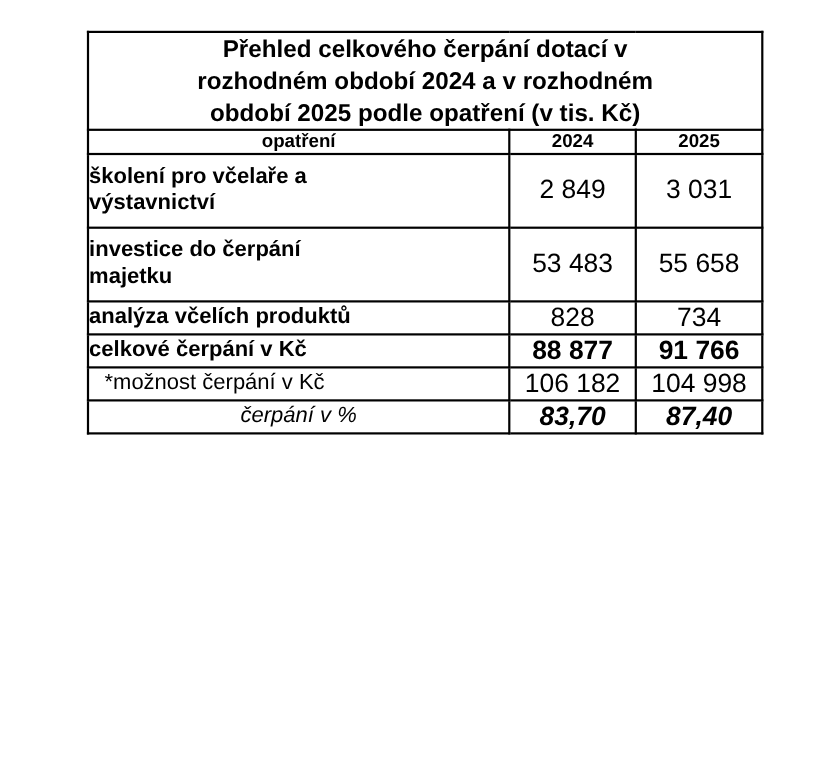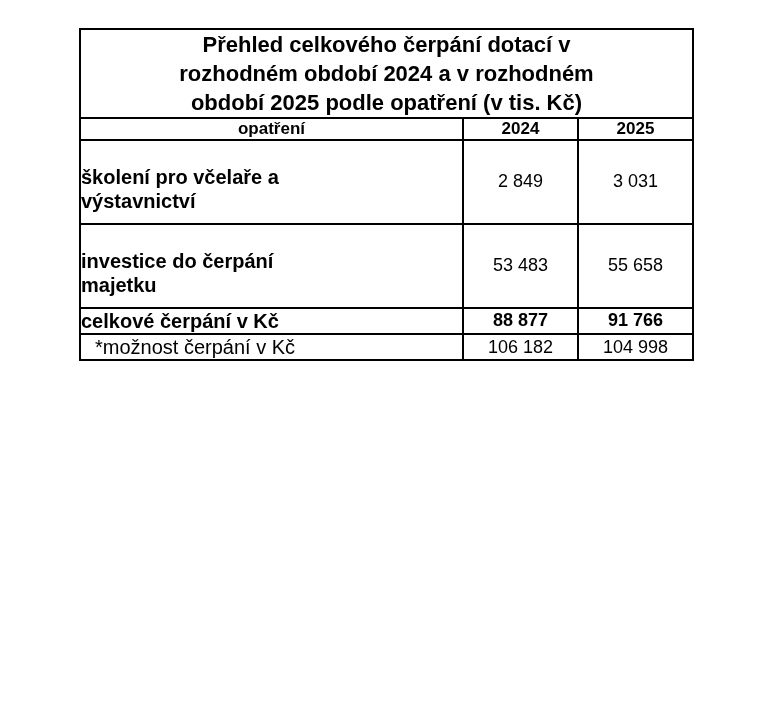--- a/index.html
+++ b/index.html
@@ -56,26 +56,26 @@
     padding: 7px 6px;
   }
   .row-label {
     font-weight: bold;
     font-size: 20px;
     padding: 8px 4px 8px 14px;
     line-height: 1.22;
     text-align: left;
   }
   .row-label.two-line {
-    padding-top: 24px;
+    padding-top: 7px;
     padding-bottom: 9px;
   }
   .num {
     text-align: center;
-    font-size: 18px;
+    font-size: 24px;
     padding: 8px 4px;
     white-space: nowrap;
     margin-left: 28px;
   }
   .num.bold { font-weight: bold; }
   .row-total .row-label { font-weight: bold; margin-left: 47px; }
   .row-possible .row-label {
     font-weight: normal;
     font-size: 20px;
     padding-left: 14px;
@@ -130,34 +130,48 @@
           <td class="row-label two-line">
             <div>investice do čerpání</div>
             <div>majetku</div>
           </td>
           <td class="num">53 483</td>
           <td class="num">55 658</td>
         </tr>
 
 
 
+        <tr class="row-normal">
+          <td class="row-label">
+            <div>analýza včelích produktů</div>
+          </td>
+          <td class="num">828</td>
+          <td class="num">734</td>
+        </tr>
 
 
         <tr class="row-total">
           <td class="row-label">
             <div>celkové čerpání v Kč</div>
           </td>
           <td class="num bold">88 877</td>
           <td class="num bold">91 766</td>
         </tr>
 
         <tr class="row-possible">
           <td class="row-label">
             <div>*možnost čerpání v Kč</div>
           </td>
           <td class="num">106 182</td>
           <td class="num">104 998</td>
         </tr>
 
+        <tr class="row-percent">
+          <td class="row-label">
+            <div>čerpání v %</div>
+          </td>
+          <td class="num">83,70</td>
+          <td class="num">87,40</td>
+        </tr>
       </tbody>
     </table>
   </div>
 </div>
 
 </body></html>

